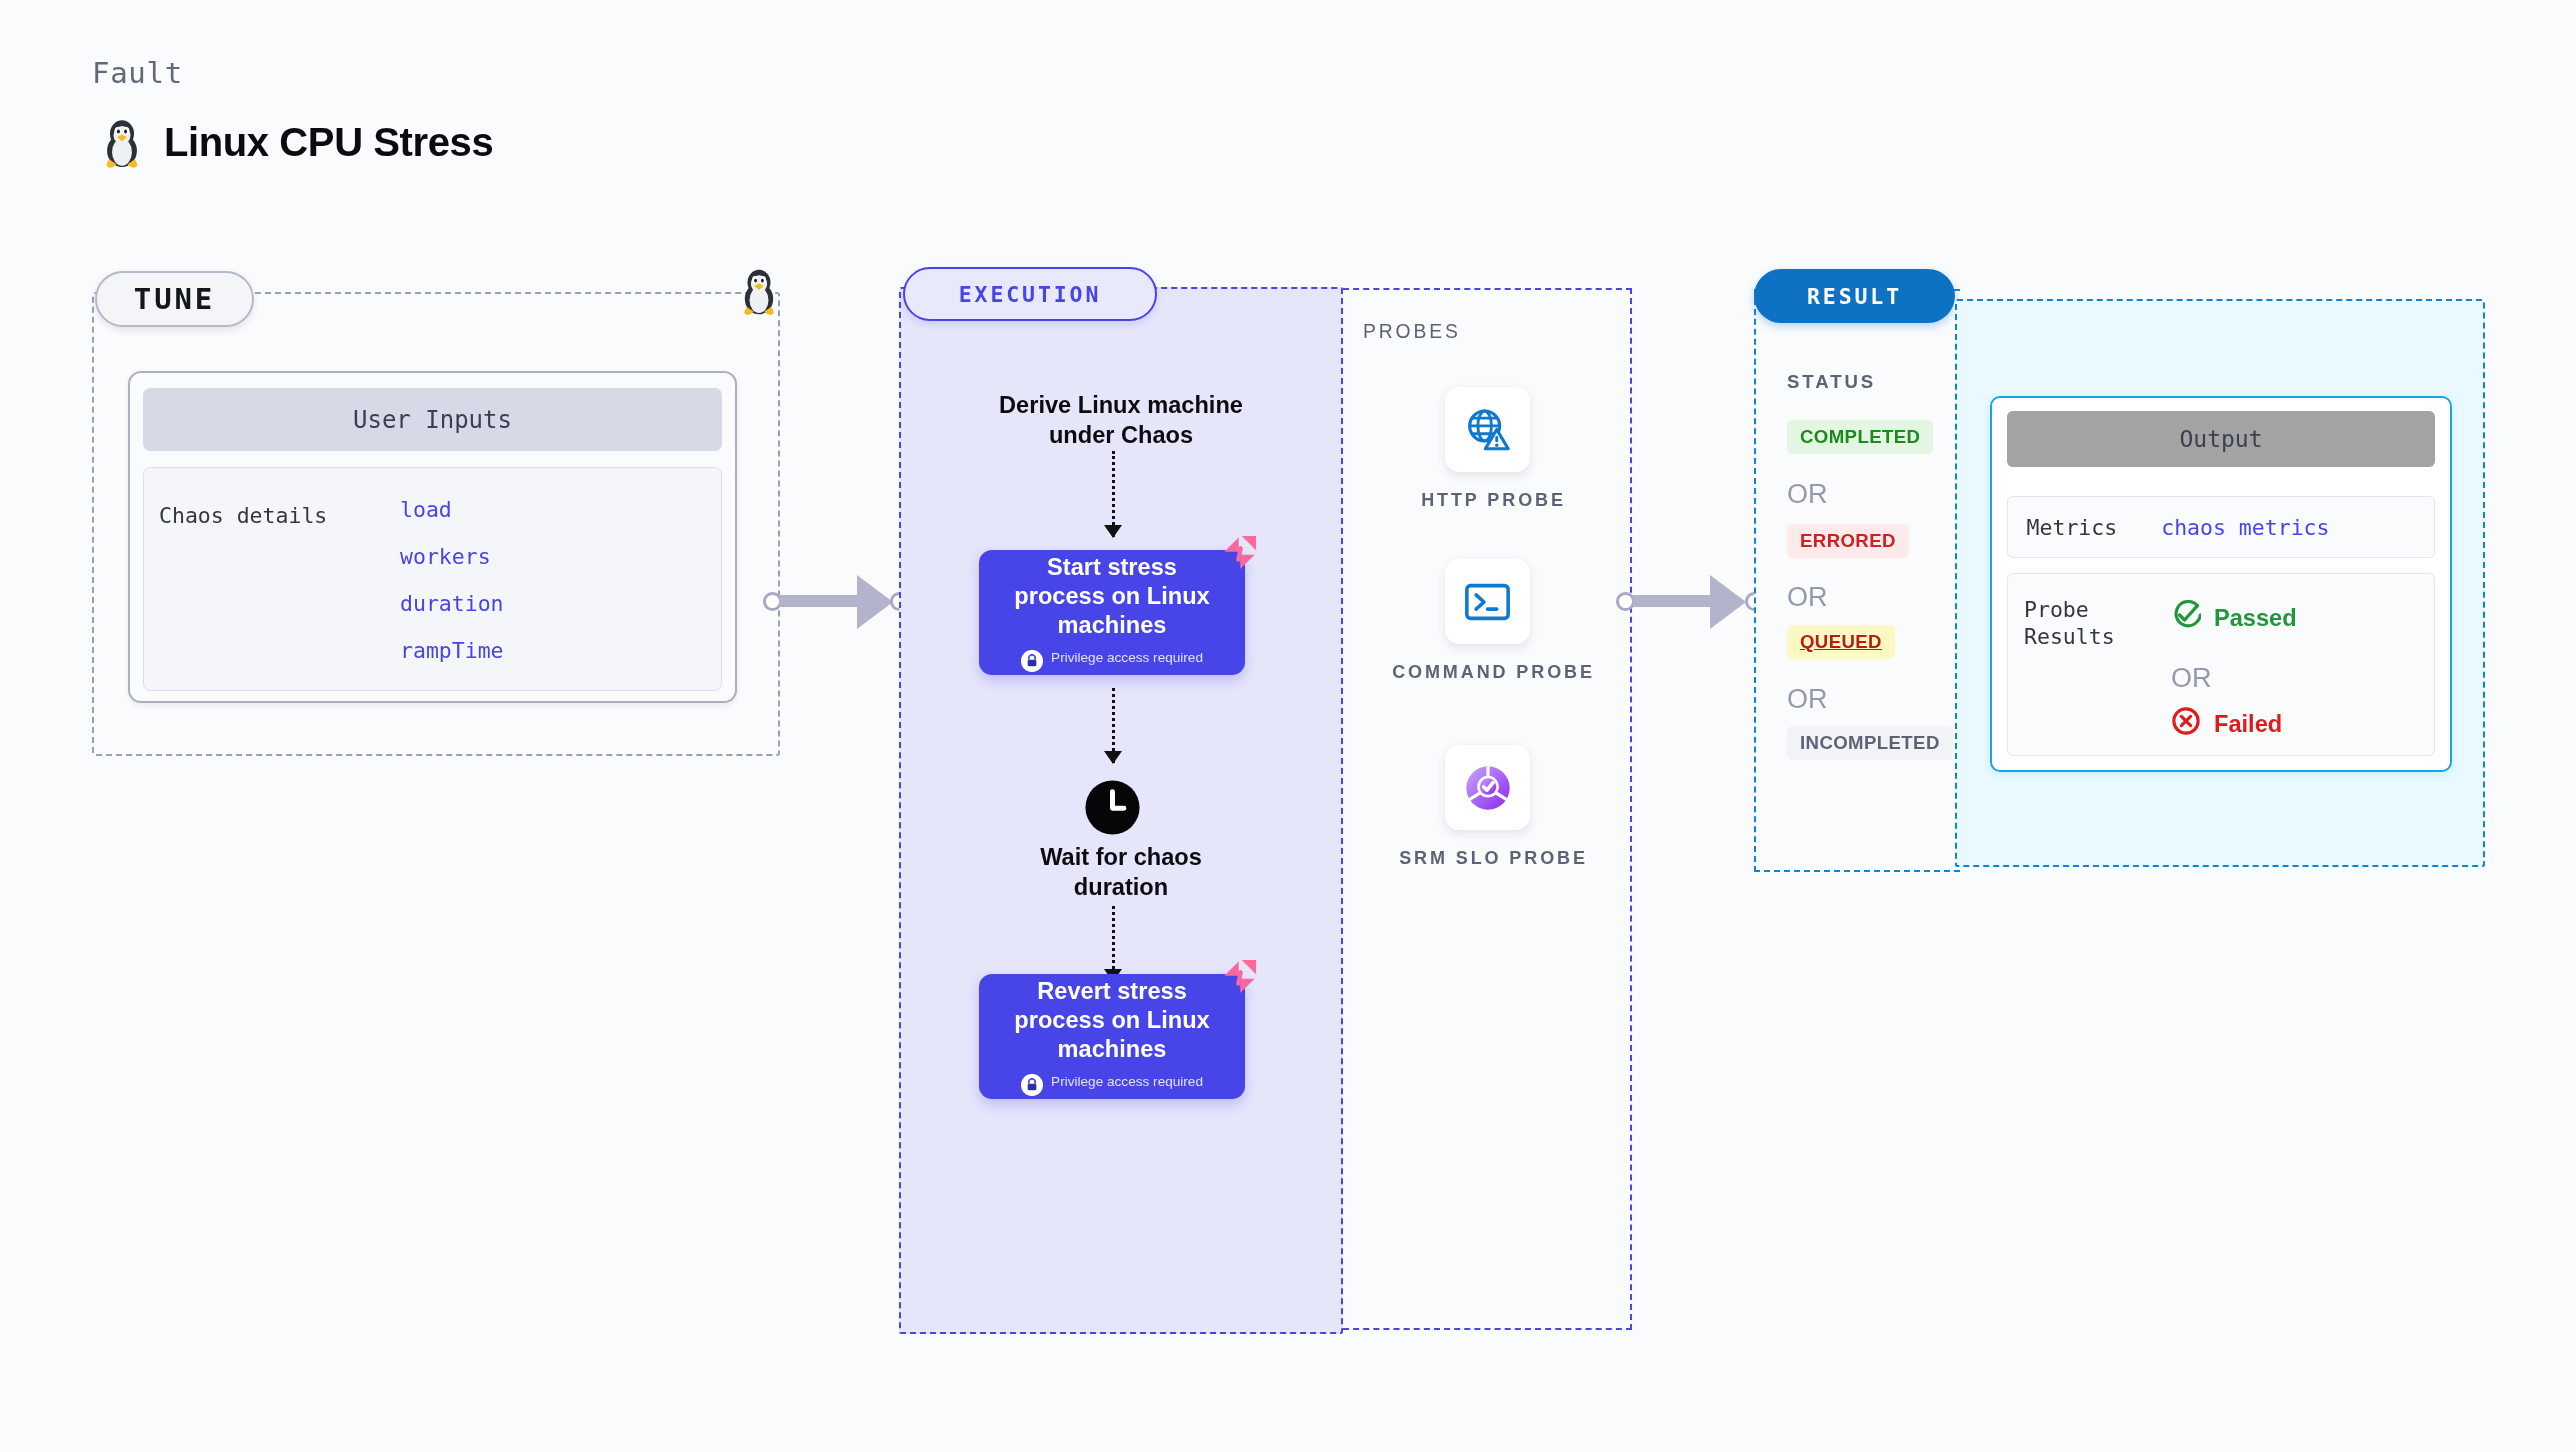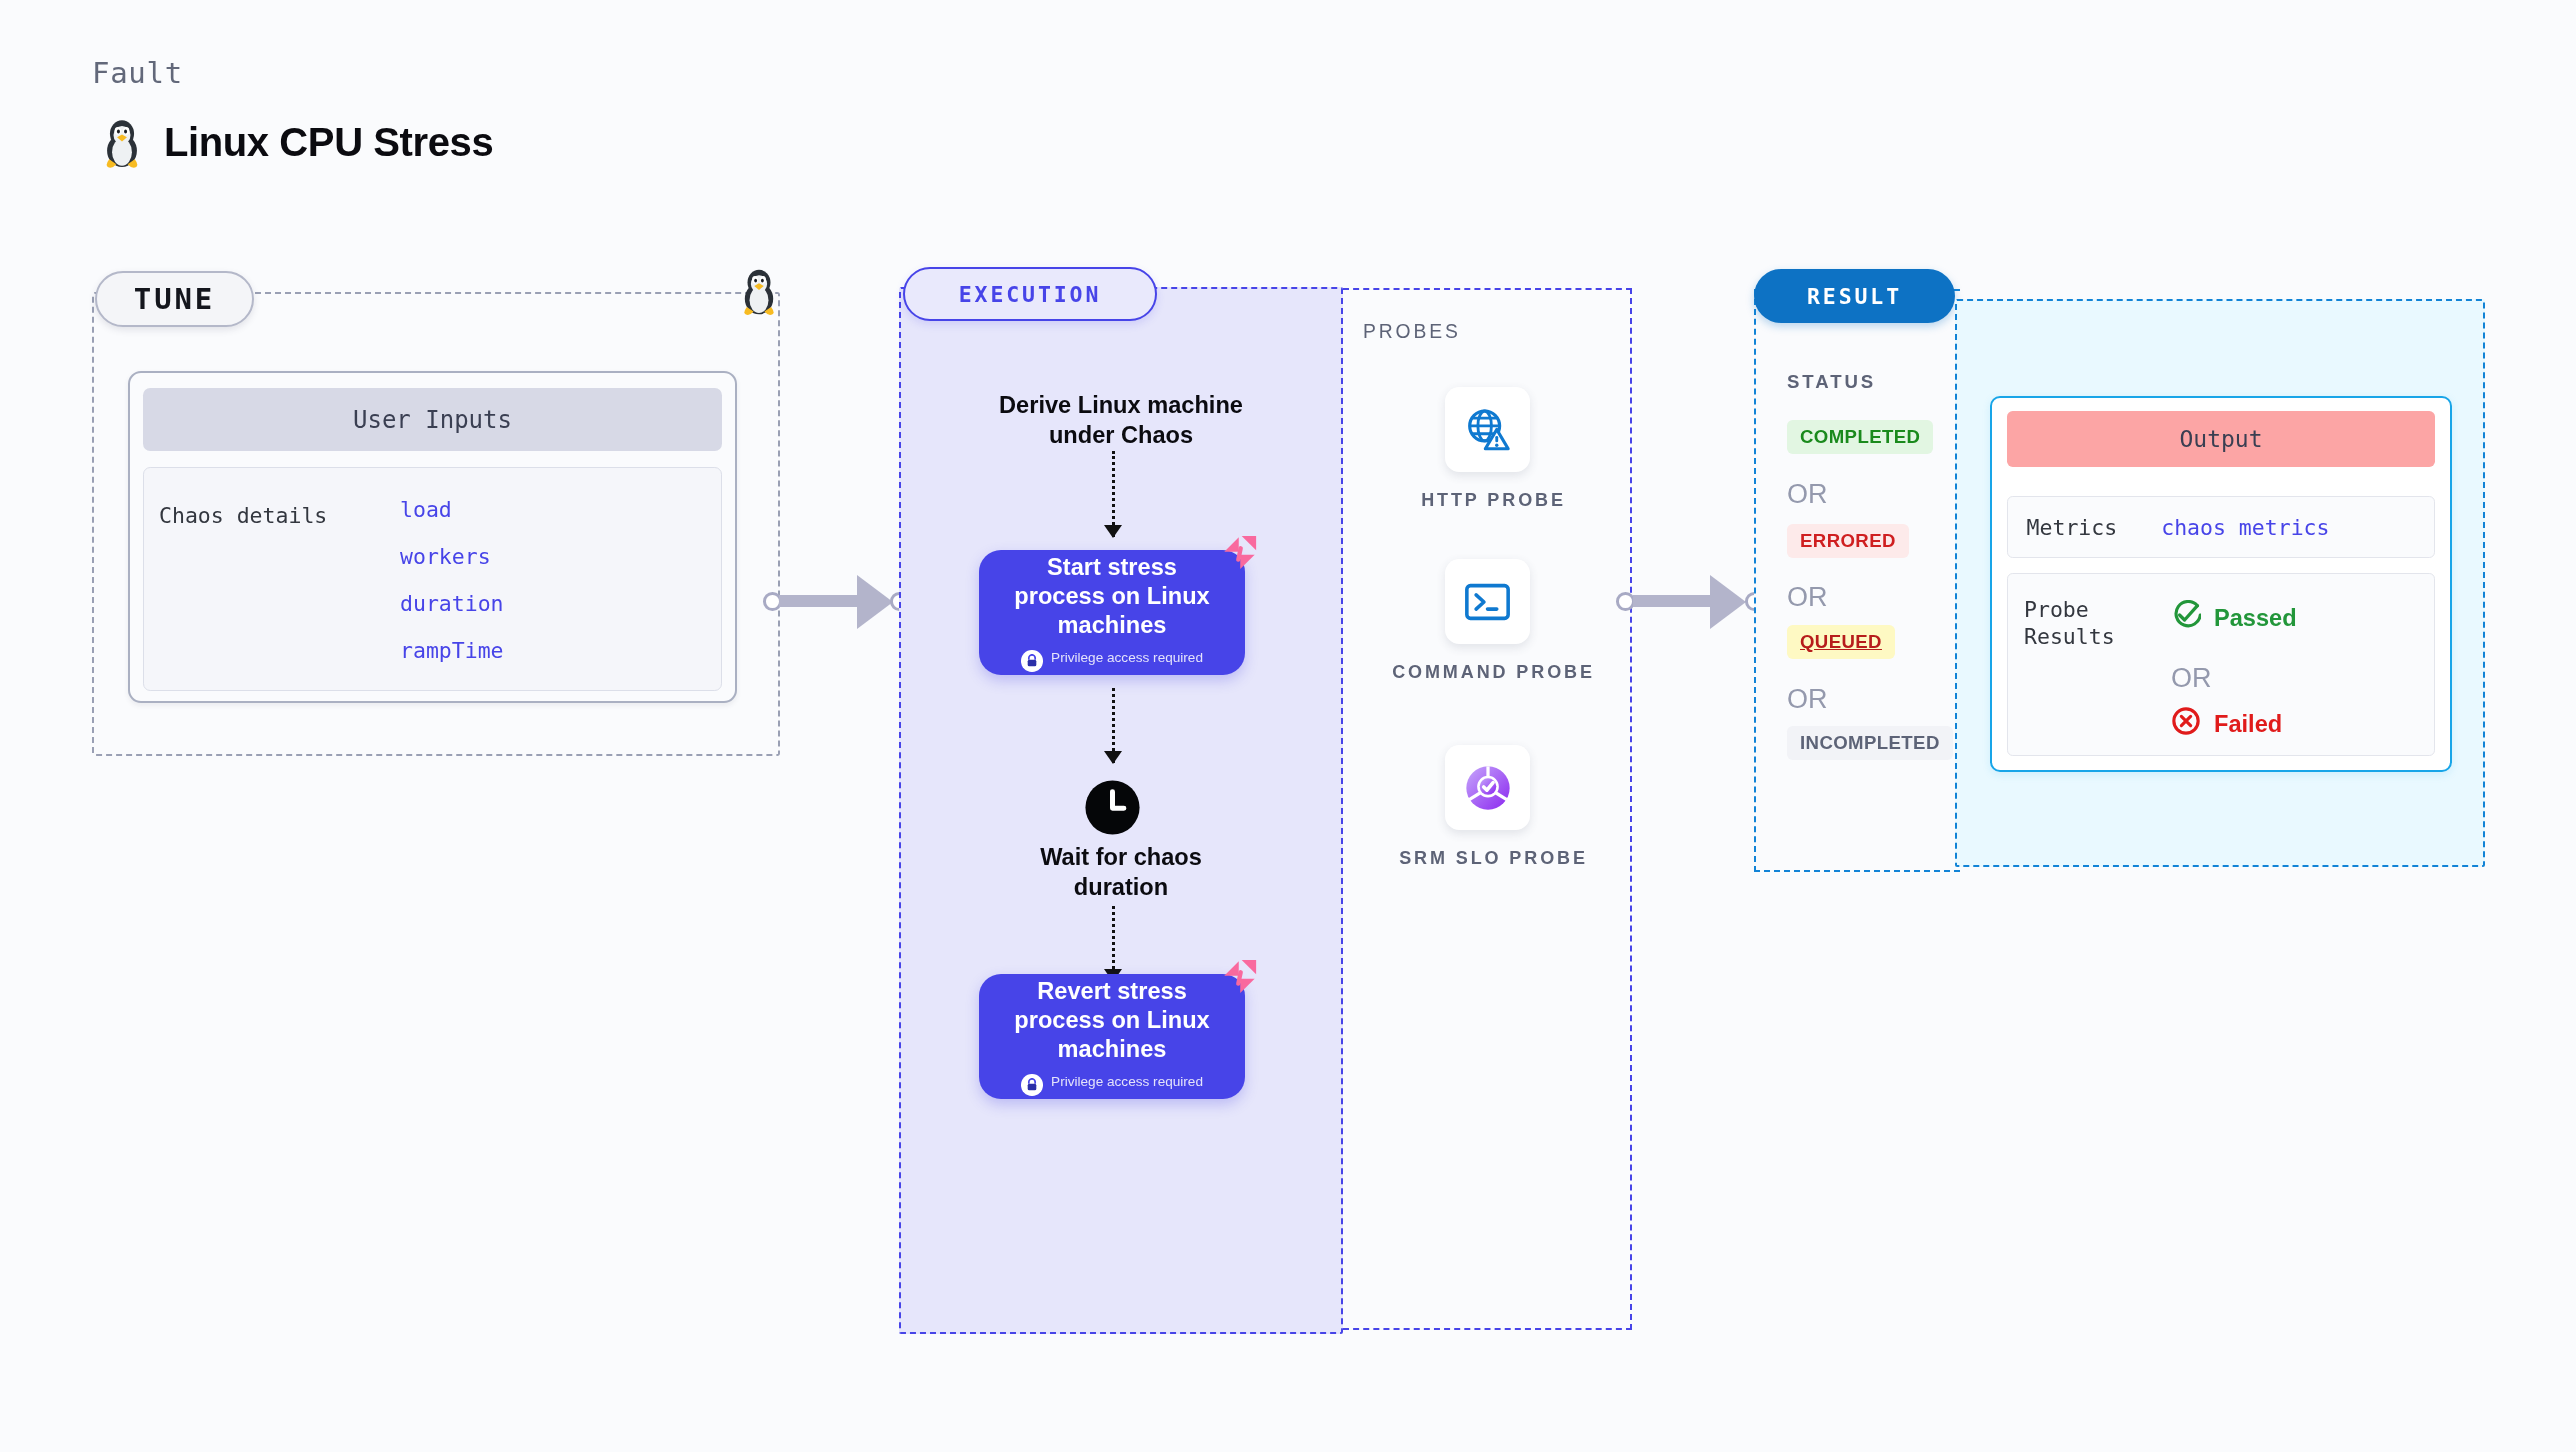--- a/index.html
+++ b/index.html
@@ -97,21 +97,21 @@
   }
   .dotted-arrow .head{
     position:absolute;left:-7.9px;bottom:-1.4px;
     width:0;height:0;
     border-left:9.3px solid transparent;border-right:9.3px solid transparent;
     border-top:13px solid #111;
   }
 
   .action-card{
     position:absolute;box-sizing:border-box;
-    background:#4744e8;border-radius:22px;
+    background:#4744e8;border-radius:13px;
     display:flex;flex-direction:column;align-items:center;justify-content:center;
     box-shadow:0 5.7px 13px rgba(71,68,232,.25);
   }
   .action-card .ac-title{
     color:#fff;font-weight:bold;font-size:23.6px;line-height:29px;text-align:center;
     padding:0 20px;
   }
   .priv-row{display:flex;align-items:flex-start;gap:8.6px;margin-top:10px;}
   .priv-row .plabel{color:#e4e3fb;font-size:13.6px;}
   .lock-badge{
@@ -172,21 +172,21 @@
     border:2.9px dashed #1183d6;background:#e9f9ff;border-radius:2.1px;
   }
   #output-card{
     left:1990px;top:396px;width:462px;height:376px;
     box-sizing:border-box;
     background:#fff;border:2.9px solid #18a5e8;border-radius:10px;
     box-shadow:0 2.9px 8.6px rgba(24,165,232,.12);
   }
   #output-head{
     left:2007px;top:411px;width:428px;height:56px;
-    box-sizing:border-box;background:#fca5a5;border-radius:5.7px;
+    box-sizing:border-box;background:#a3a3a3;border-radius:5.7px;
     display:flex;align-items:center;justify-content:center;
     font-family:"DejaVu Sans Mono",monospace;font-size:23px;color:#3a3f52;
   }
   #metrics-row{
     left:2007px;top:496px;width:428px;height:62px;
     box-sizing:border-box;background:#fafbfd;border:1.4px solid #e3e5ec;border-radius:5.7px;
     display:flex;align-items:center;
   }
   #metrics-row .mlabel{
     margin-left:18.6px;font-family:"DejaVu Sans Mono",monospace;font-size:21.5px;color:#33373f;

